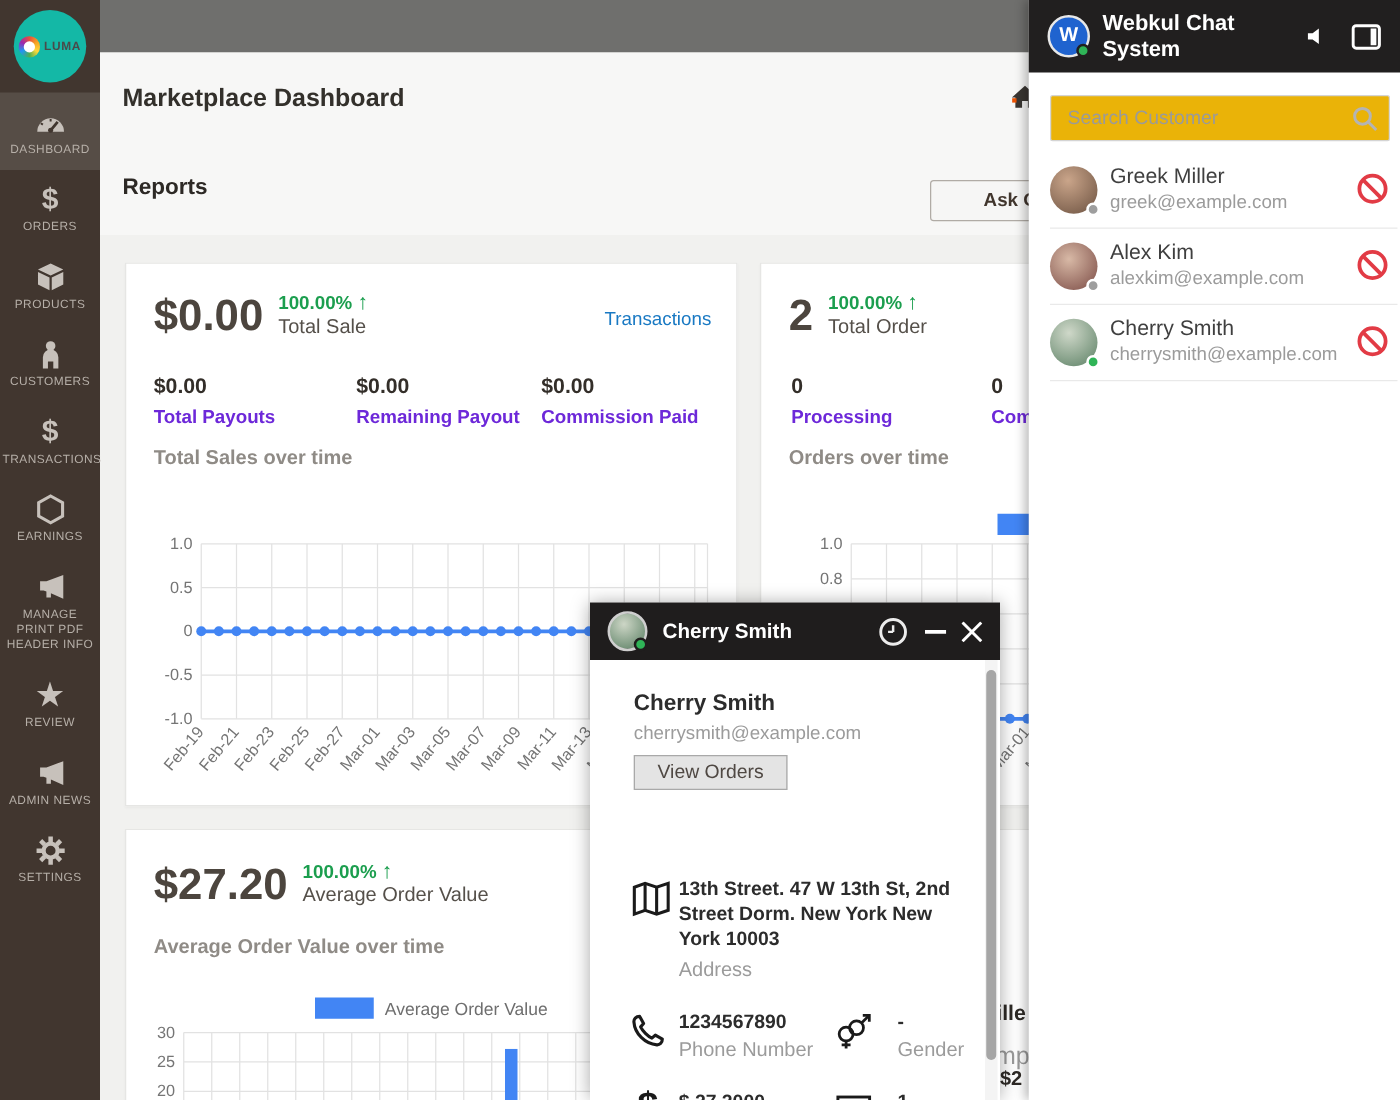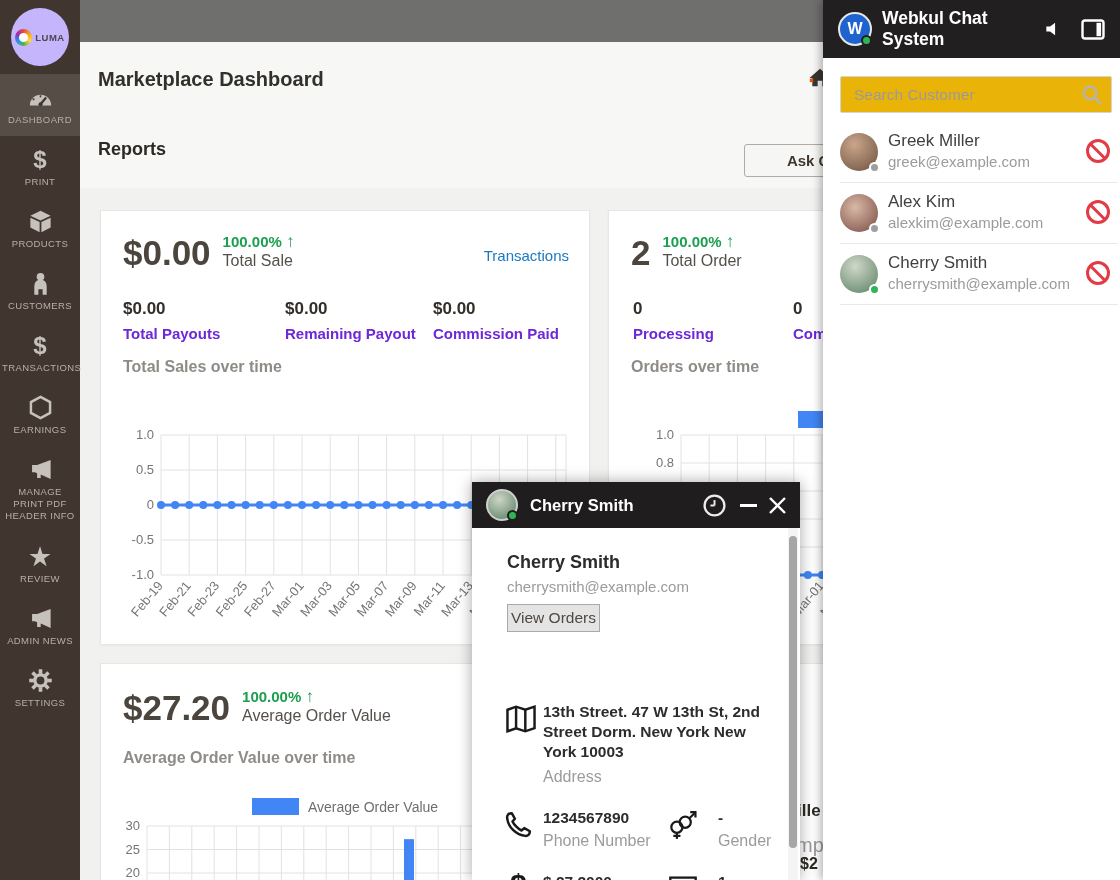--- a/index.html
+++ b/index.html
@@ -2,21 +2,21 @@
 <html><head>
 <meta charset="utf-8">
 <style>
   *{margin:0;padding:0;box-sizing:border-box;}
   html,body{width:1120px;height:880px;overflow:hidden;}
   body{position:relative;background:#f1f1ef;font-family:"Liberation Sans",sans-serif;color:#3b3631;}
 
   
   .sidebar{position:absolute;left:0;top:0;width:80px;height:880px;background:#41362f;z-index:20;}
   .logo-wrap{height:74px;display:flex;align-items:center;justify-content:center;}
-  .logo-circle{width:58px;height:58px;border-radius:50%;background:#c4b5fd;display:flex;align-items:center;justify-content:center;gap:3px;}
+  .logo-circle{width:58px;height:58px;border-radius:50%;background:#14b8a6;display:flex;align-items:center;justify-content:center;gap:3px;}
   .logo-ring{width:17px;height:17px;border-radius:50%;background:conic-gradient(#e94e3c,#f5a623,#ffd93b,#4caf50,#2196f3,#9c27b0,#e94e3c);position:relative;}
   .logo-ring::after{content:"";position:absolute;left:4px;top:4px;width:9px;height:9px;border-radius:50%;background:#fff;}
   .logo-text{font-size:9.5px;font-weight:bold;color:#4a4a4a;letter-spacing:.5px;}
   .sb-item{padding:10px 2px 11px;text-align:center;cursor:pointer;}
   .sb-item.active{background:#564d46;}
   .sb-item.tall .sb-label{line-height:12px;}
   .sb-ico{display:block;height:27px;margin-bottom:3px;color:#c7c1bb;font-size:24px;font-weight:bold;line-height:27px;}
   .sb-ico svg{vertical-align:top;}
   .sb-label{display:block;font-size:9.5px;letter-spacing:.4px;color:#b6afa8;}
 
@@ -64,21 +64,21 @@
   .popup{position:absolute;left:472px;top:482px;width:328px;height:398px;z-index:50;box-shadow:0 0 14px rgba(0,0,0,.35);background:#fff;}
   .popup-head{height:46px;background:#1f1d1d;display:flex;align-items:center;padding:0 14px;gap:12px;}
   .p-avatar{width:32px;height:32px;border-radius:50%;position:relative;border:2px solid #cfcfcf;background:radial-gradient(circle at 40% 30%,#cdd6c6,#567c60);}
   .p-avatar .dot,.c-avatar .dot{position:absolute;right:-2px;bottom:-2px;width:11px;height:11px;border-radius:50%;border:2px solid #1f1d1d;}
   .dot.online{background:#2fb457;} .dot.offline{background:#9e9e9e;}
   .popup-title{flex:1;font-size:16.5px;font-weight:bold;color:#fff;}
   .ph-ico{cursor:pointer;display:flex;align-items:center;}
   .popup-body{position:relative;height:352px;background:#fff;}
   .pb-name{position:absolute;left:35px;top:24px;font-size:18px;font-weight:bold;color:#2c2c2c;}
   .pb-email{position:absolute;left:35px;top:50px;font-size:15px;color:#9b9b9b;}
-  .view-orders{position:absolute;left:35px;top:76px;height:28px;padding:0 3px;background:#e4e4e4;border:1px solid #a9a9a9;font-size:15.5px;color:#4f4843;cursor:pointer;font-family:"Liberation Sans",sans-serif;}
+  .view-orders{position:absolute;left:35px;top:76px;height:28px;padding:0 18px;background:#e4e4e4;border:1px solid #a9a9a9;font-size:15.5px;color:#4f4843;cursor:pointer;font-family:"Liberation Sans",sans-serif;}
   .f-ico{position:absolute;color:#1a1a1a;}
   .f-val{position:absolute;font-size:15.5px;font-weight:bold;color:#2c2c2c;line-height:20px;}
   .f-lab{position:absolute;font-size:16px;color:#9b9b9b;}
   .pscroll-track{position:absolute;right:2px;top:0;width:10px;height:352px;background:#f4f4f4;}
   .pscroll-thumb{position:absolute;right:3px;top:8px;width:8px;height:312px;border-radius:4px;background:#a6a6a6;cursor:pointer;}
 
   
   .chat-panel{position:absolute;right:0;top:0;width:297px;height:880px;background:#fff;z-index:100;box-shadow:-3px 0 8px rgba(0,0,0,.28);}
   .cp-head{height:58px;background:#211f1f;display:flex;align-items:center;padding:0 15px;gap:10px;}
   .cp-logo{width:34px;height:34px;border-radius:50%;background:#1f63cf;border:2px solid #e8e8e8;position:relative;display:flex;align-items:center;justify-content:center;font-size:16px;font-weight:bold;color:#fff;}
@@ -132,21 +132,21 @@
           <path d="M2.5 19 a9.5 9.5 0 1 1 19 0 Z" fill="#c7c1bb"></path>
           <line x1="12" y1="18" x2="17" y2="12" stroke="#41362f" stroke-width="2"></line>
           <circle cx="12" cy="18" r="1.8" fill="#41362f"></circle>
           <line x1="5" y1="13" x2="6.5" y2="14" stroke="#41362f" stroke-width="1.4"></line>
           <line x1="12" y1="10" x2="12" y2="11.8" stroke="#41362f" stroke-width="1.4"></line>
         </svg></span>
     <span class="sb-label">DASHBOARD</span>
   </div>
   <div class="sb-item">
     <span class="sb-ico">$</span>
-    <span class="sb-label">PRINT</span>
+    <span class="sb-label">ORDERS</span>
   </div>
   <div class="sb-item">
     <span class="sb-ico"><svg width="27" height="27" viewBox="0 0 24 24">
           <path d="M12 2.5 L21 6.8 L12 11 L3 6.8 Z M3 8.6 L11.2 12.5 V21.5 L3 17.4 Z M21 8.6 L12.8 12.5 V21.5 L21 17.4 Z" fill="#c7c1bb"></path>
         </svg></span>
     <span class="sb-label">PRODUCTS</span>
   </div>
   <div class="sb-item">
     <span class="sb-ico"><svg width="27" height="27" viewBox="0 0 24 24">
           <circle cx="12" cy="6" r="3.4" fill="#c7c1bb"></circle>

